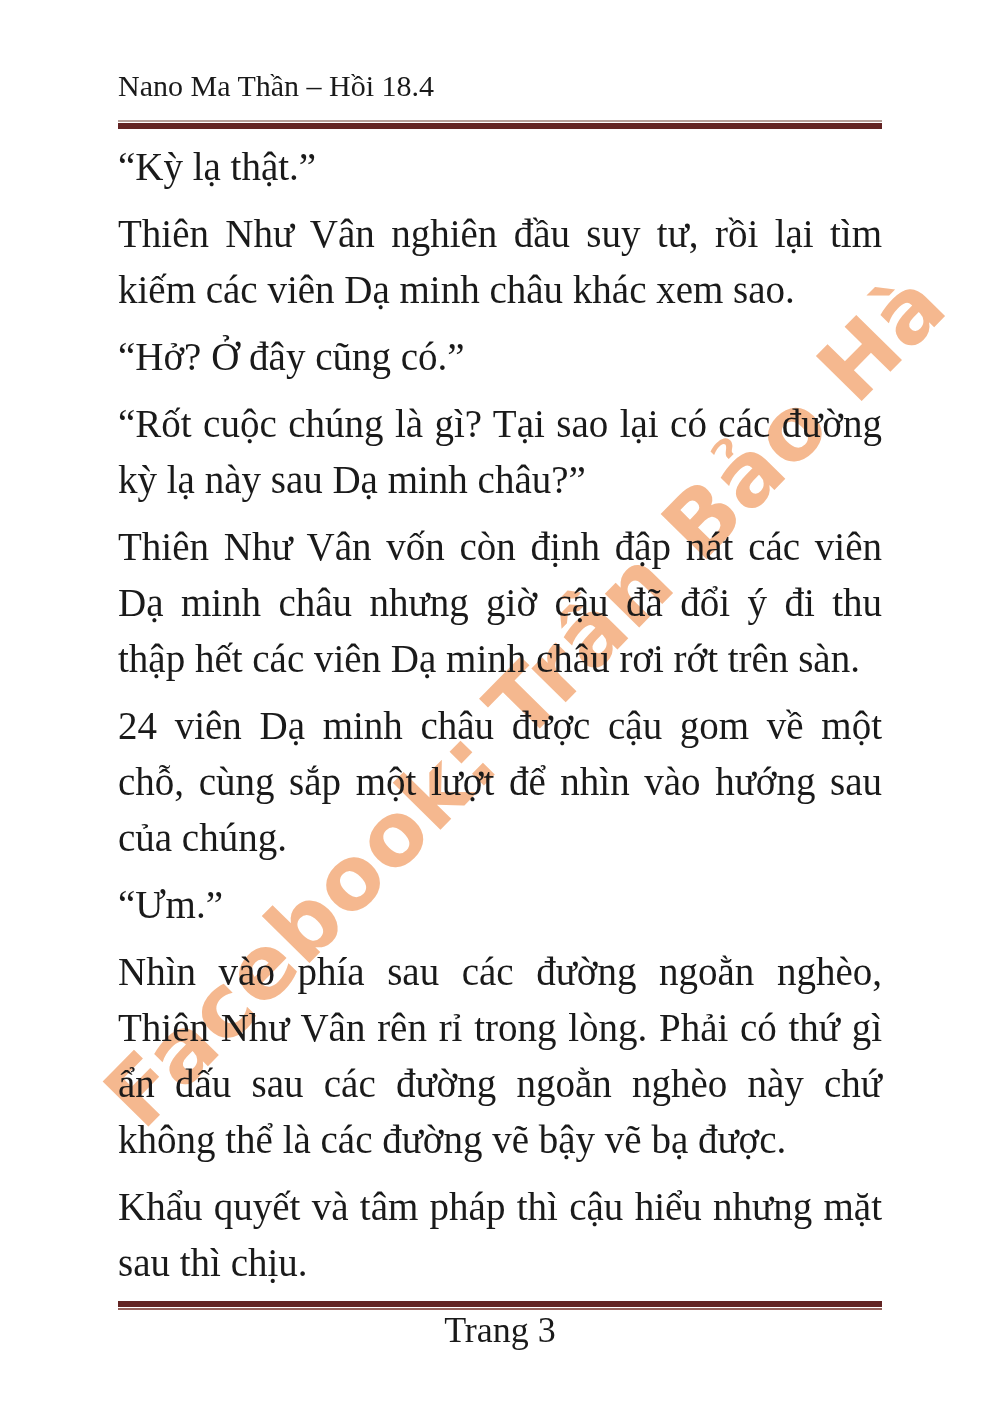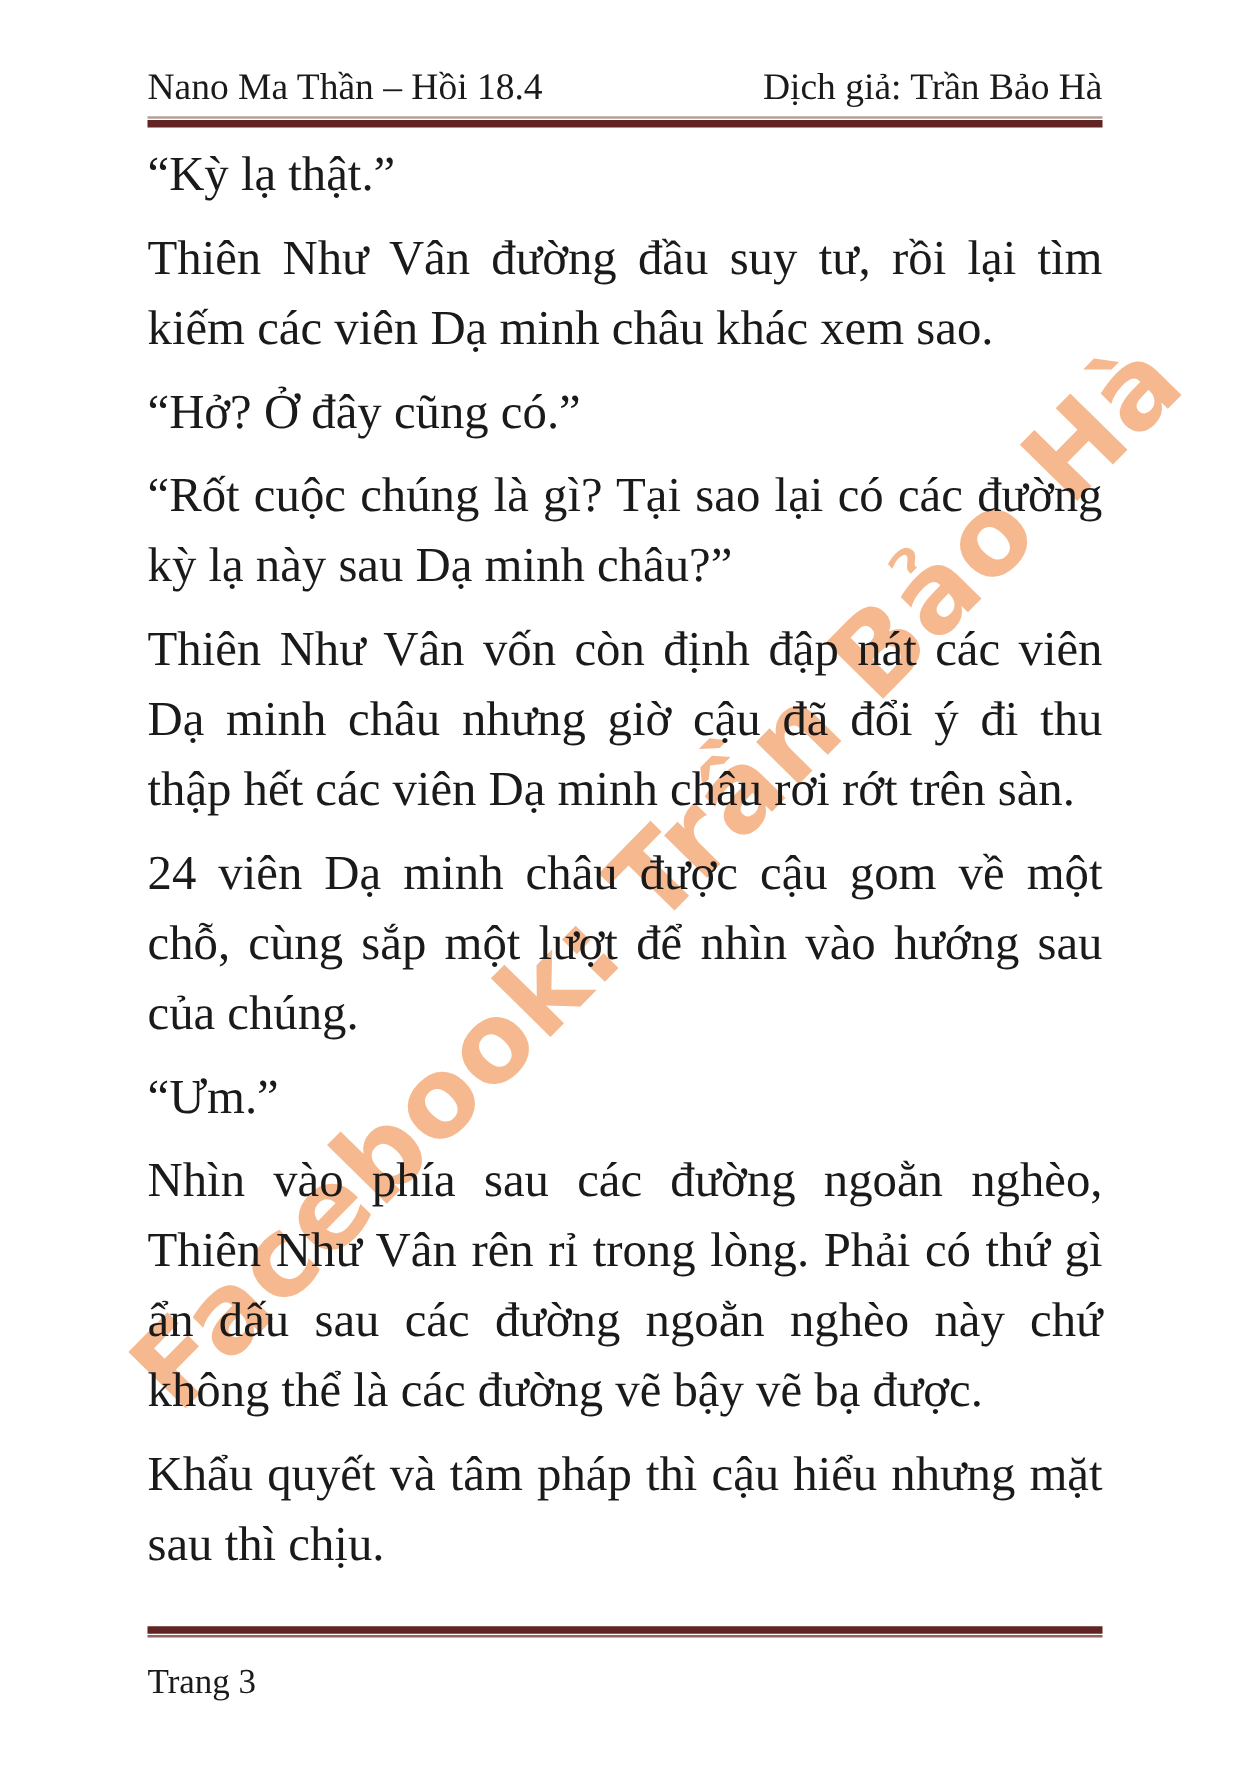--- a/index.html
+++ b/index.html
@@ -35,24 +35,24 @@
     opacity: 0.9;
     z-index: 0;
     pointer-events: none;
     user-select: none;
   }
 
   
   .header {
     position: relative;
     z-index: 1;
-    margin: 0 118px;
+    margin: 16px 118px;
     padding-top: 52px;
     display: flex;
-    justify-content: space-between;
+    justify-content: flex-start;
     align-items: baseline;
     font-size: 30px;
     line-height: 36px;
   }
 
   .rule { margin: 0 118px; position: relative; z-index: 1; }
   .rule .thick { height: 6px; background: var(--rule_dark, #622423); }
   .rule .thin-header { height: 2px; background: var(--rule_light_header, #b5a09a); margin-bottom: 1px; }
   .rule .thin-footer { height: 2px; background: var(--rule_light_footer, #96625c); margin-top: 1px; }
   .header-rule { margin-top: 5px; }
@@ -74,46 +74,45 @@
   
   .footer {
     position: absolute;
     left: 0;
     right: 0;
     top: 1301px;
     z-index: 1;
   }
   .page-number-row {
     margin: 0 118px;
-    text-align: left;
-    font-size: 28px;
+    text-align: center;
+    font-size: 36px;
     line-height: 40px;
-    padding-top: 16px;
+    padding-top: 0;
   }
 </style>
 </head>
 <body>
 
 <div class="page">
 
   <div class="watermark">Facebook: Trần Bảo Hà</div>
 
   <div class="header">
     <span>Nano Ma Thần – Hồi 18.4</span>
-    <span>Dịch giả: Trần Bảo Hà</span>
   </div>
 
   <div class="rule header-rule">
     <div class="thin-header"></div>
     <div class="thick"></div>
   </div>
 
   <div class="body-text">
       <p>“Kỳ lạ thật.”</p>
-      <p>Thiên Như Vân đường đầu suy tư, rồi lại tìm kiếm các viên Dạ minh châu khác xem sao.</p>
+      <p>Thiên Như Vân nghiên đầu suy tư, rồi lại tìm kiếm các viên Dạ minh châu khác xem sao.</p>
       <p>“Hở? Ở đây cũng có.”</p>
       <p>“Rốt cuộc chúng là gì? Tại sao lại có các đường kỳ lạ này sau Dạ minh châu?”</p>
       <p>Thiên Như Vân vốn còn định đập nát các viên Dạ minh châu nhưng giờ cậu đã đổi ý đi thu thập hết các viên Dạ minh châu rơi rớt trên sàn.</p>
       <p>24 viên Dạ minh châu được cậu gom về một chỗ, cùng sắp một lượt để nhìn vào hướng sau của chúng.</p>
       <p>“Ưm.”</p>
       <p>Nhìn vào phía sau các đường ngoằn nghèo, Thiên Như Vân rên rỉ trong lòng. Phải có thứ gì ẩn dấu sau các đường ngoằn nghèo này chứ không thể là các đường vẽ bậy vẽ bạ được.</p>
       <p>Khẩu quyết và tâm pháp thì cậu hiểu nhưng mặt sau thì chịu.</p>
     </div>
 
   <div class="footer">

